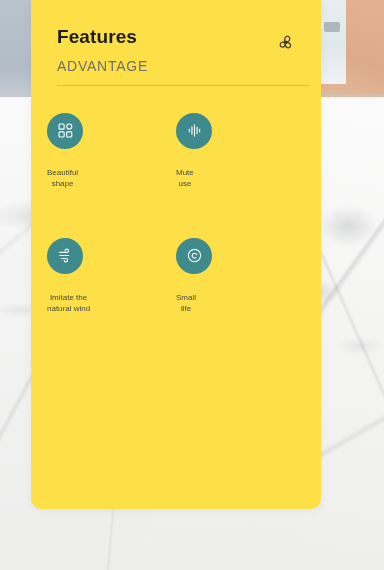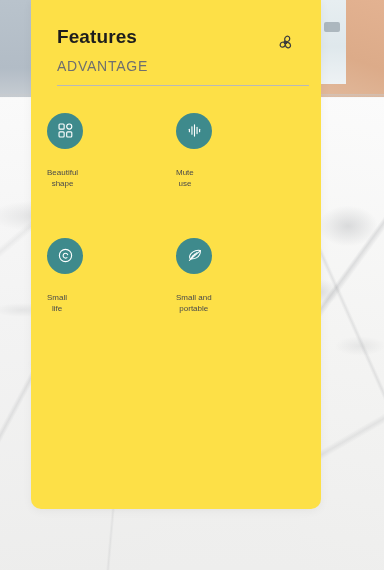--- a/index.html
+++ b/index.html
@@ -254,42 +254,39 @@
             <line x1="10" y1="3.4" x2="10" y2="16.6"></line>
             <line x1="13" y1="6.4" x2="13" y2="13.6"></line>
             <line x1="16" y1="8.6" x2="16" y2="11.4"></line>
           </svg>
         </span>
         <div class="feature-label">Mute
 use</div>
       </div>
 
 
+      <div class="feature">
+        <span class="feature-icon">
+          <svg viewBox="0 0 20 20" width="17" height="17" fill="none" stroke="#ffffff" stroke-width="1.3" stroke-linecap="round" stroke-linejoin="round">
+            <path d="M3 6.3h8.4a2 2 0 1 0 -2 -2"></path>
+            <path d="M3.4 10h10.2"></path>
+            <path d="M5.2 13.6h5.2a2 2 0 1 1 -2 2"></path>
+          </svg>
+        </span>
+        <div class="feature-label">Imitate the
+natural wind</div>
+      </div>
 
       <div class="feature">
         <span class="feature-icon">
           <svg viewBox="0 0 20 20" width="17" height="17" fill="none" stroke="#ffffff" stroke-width="1.3" stroke-linecap="round" stroke-linejoin="round">
             <circle cx="10" cy="10" r="7.2"></circle>
             <path d="M12.6 9.1a2.8 2.8 0 1 0 -0.9 3.4"></path>
           </svg>
         </span>
         <div class="feature-label">Small
 life</div>
       </div>
 
-      <div class="feature">
-        <span class="feature-icon">
-          <svg viewBox="0 0 20 20" width="17" height="17" fill="none" stroke="#ffffff" stroke-width="1.2" stroke-linecap="round" stroke-linejoin="round">
-            <path d="M16.8 4.2c-3.4 -1.0 -8.2 0.6 -10.7 3.4 -2.0 2.2 -2.2 4.8 -1.0 6.4"></path>
-            <path d="M16.8 4.2c0.6 3.0 -1.4 7.0 -4.6 8.6 -2.6 1.3 -5.4 1.1 -7.1 1.2"></path>
-            <path d="M16.2 4.8 4.0 15.8"></path>
-            <path d="M12.9 6.5 9.9 9.2"></path>
-            <path d="M10.3 8.3 7.6 11.1"></path>
-            <path d="M8.0 10.5 6.0 12.9"></path>
-          </svg>
-        </span>
-        <div class="feature-label">Small and
-portable</div>
-      </div>
 
     </div>
   </div>
 </div>
 
 </body></html>

